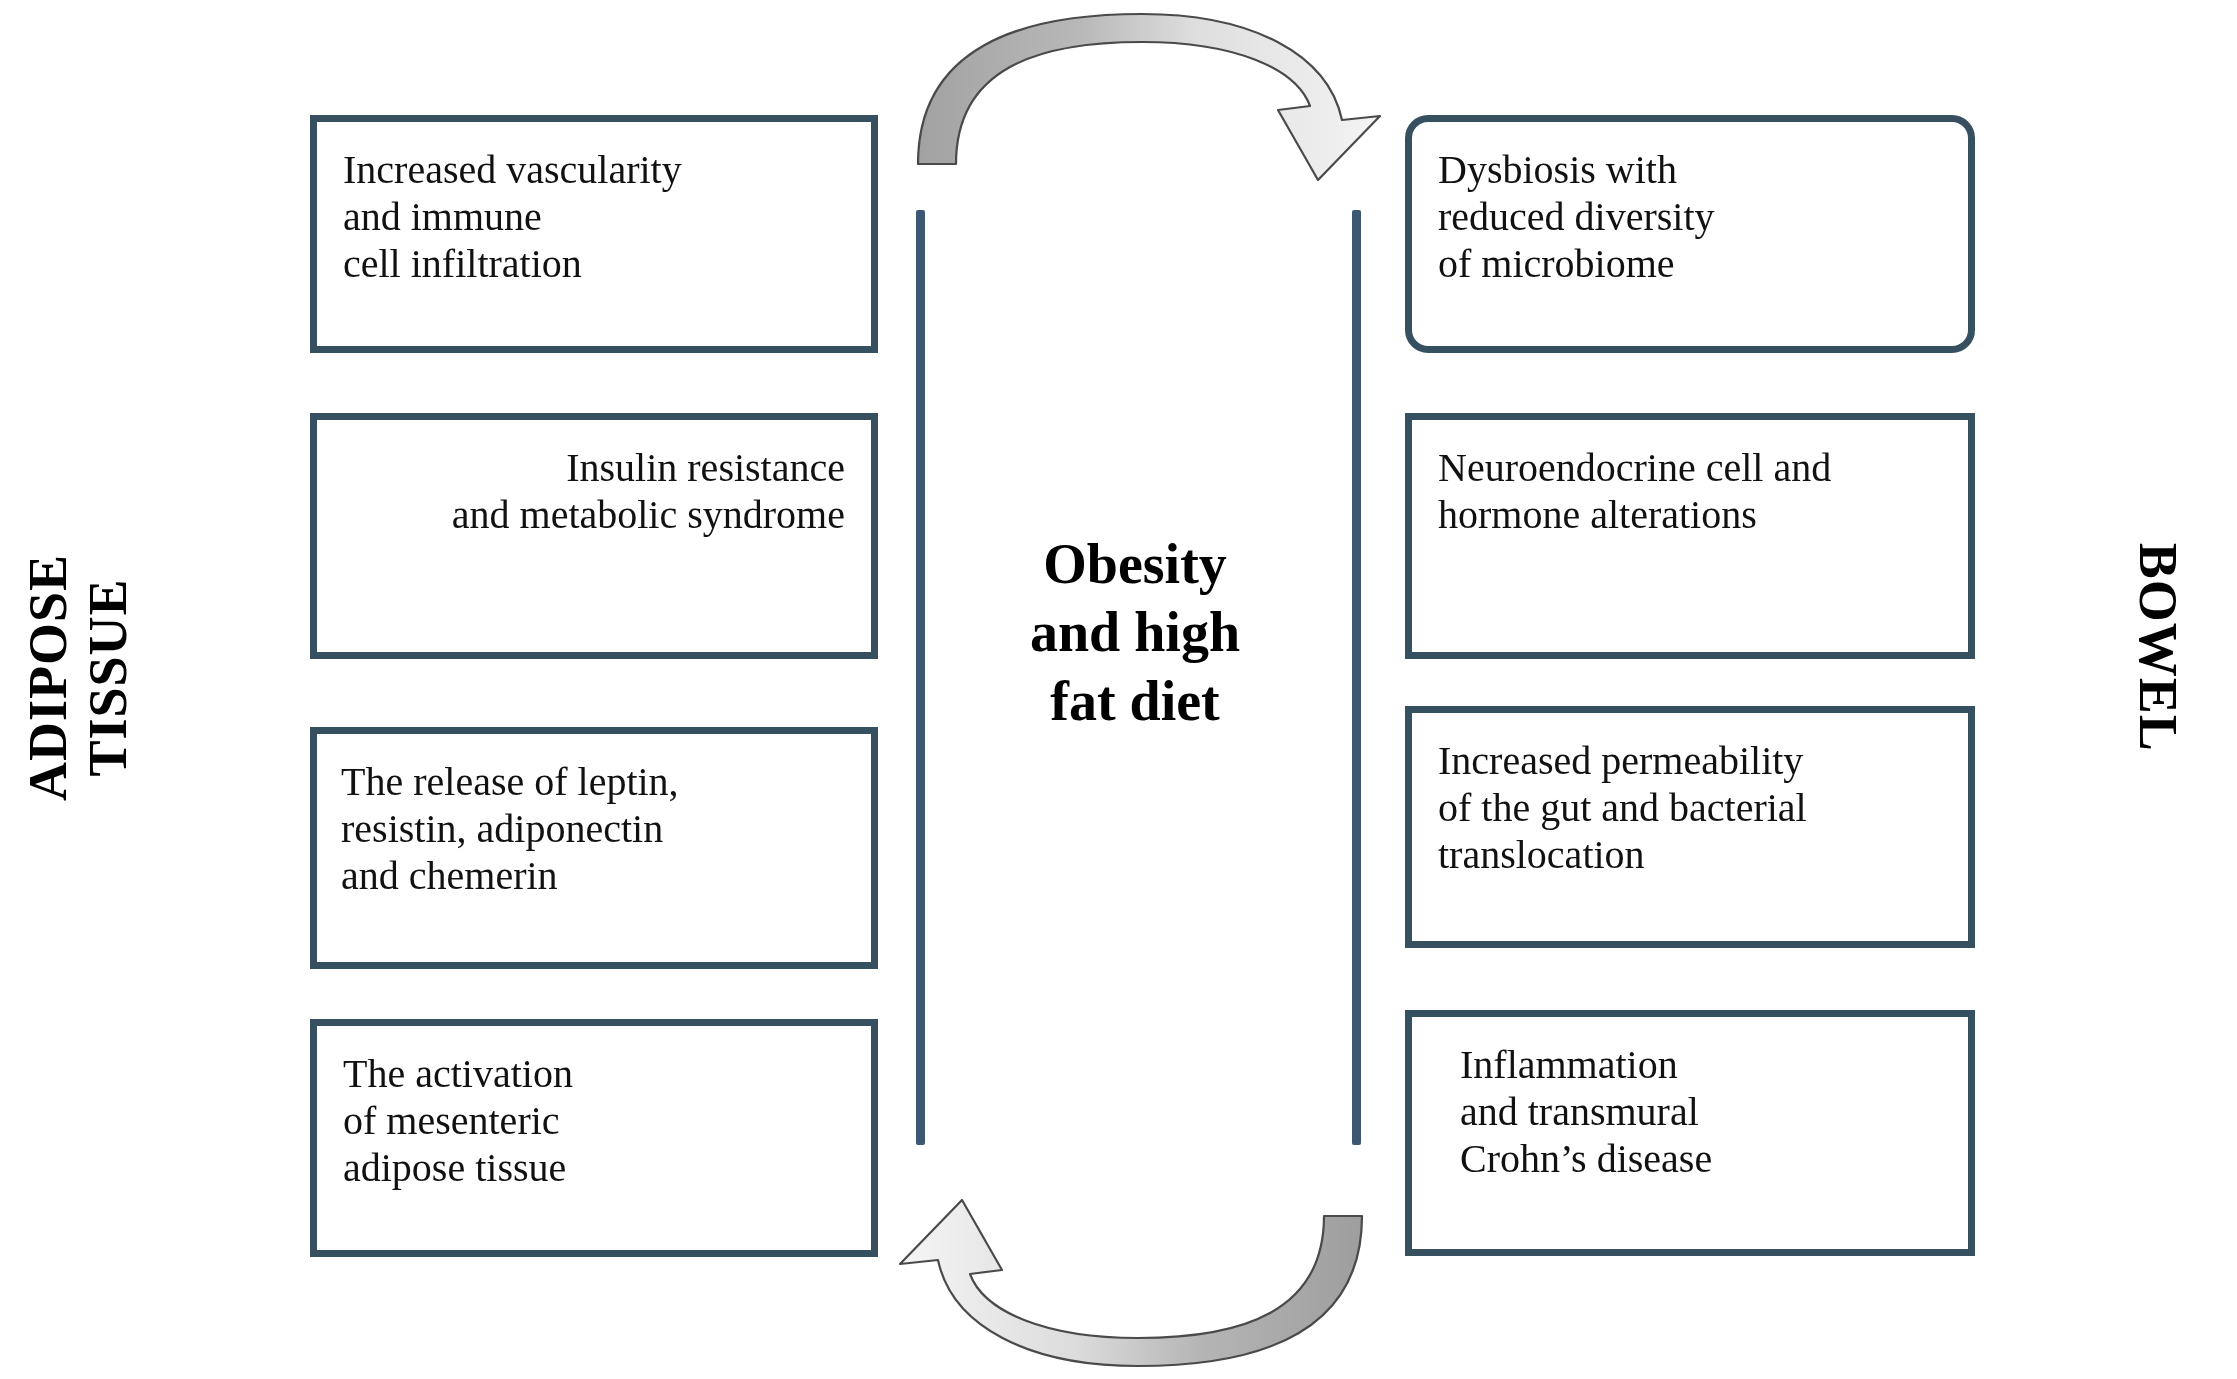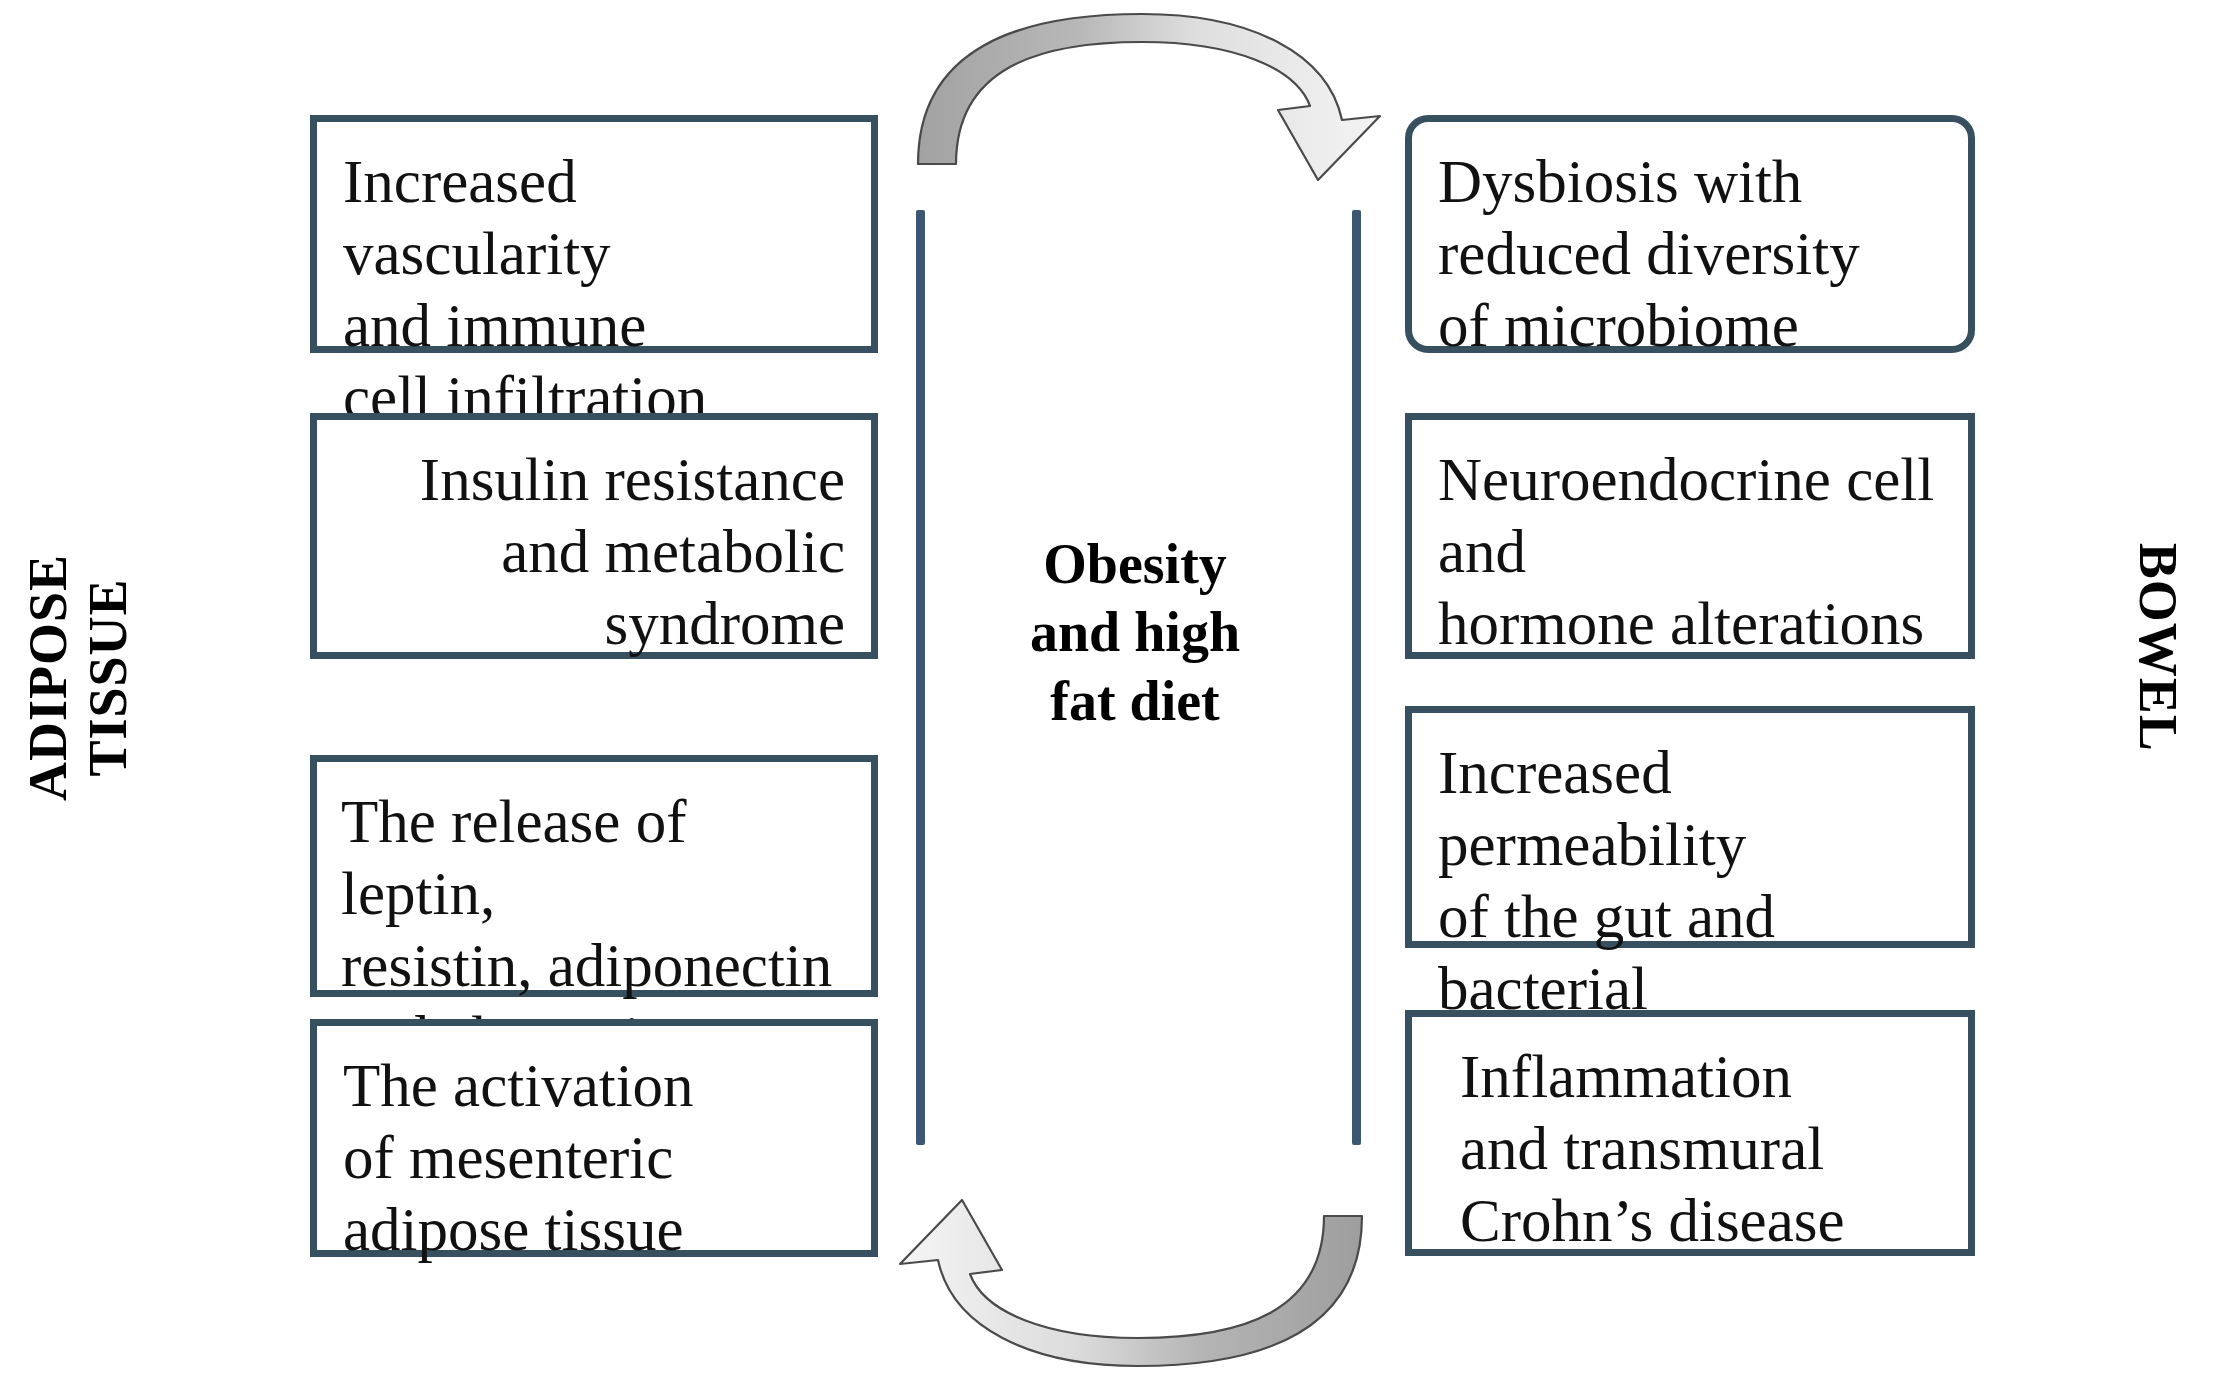--- a/index.html
+++ b/index.html
@@ -44,31 +44,31 @@
   
   .node-box {
     position: absolute;
     box-sizing: border-box;
     border: 7px solid #37505f;
     background: #ffffff;
     padding: 24px 26px 10px 26px;
   }
   .node-text {
     font-family: "Liberation Serif", "DejaVu Serif", serif;
-    font-size: 61px;
+    font-size: 40px;
     line-height: 1.18;
     color: #111111;
     white-space: pre-line;
   }
 
   
   .left-col { left: 310px; width: 568px; }
   #box-l1 { top: 115px;  height: 238px; }
   #box-l2 { top: 413px;  height: 246px; text-align: right; }
-  #box-l3 { top: 755px;  height: 242px; padding-left: 24px; }
+  #box-l3 { top: 727px;  height: 242px; padding-left: 24px; }
   #box-l4 { top: 1019px; height: 238px; }
 
   
   .right-col { left: 1405px; width: 570px; }
   #box-r1 { top: 115px;  height: 238px; border-radius: 23px; }
   #box-r2 { top: 413px;  height: 246px; }
   #box-r3 { top: 706px;  height: 242px; }
   #box-r4 { top: 1010px; height: 246px; padding-left: 48px; }
 
   

